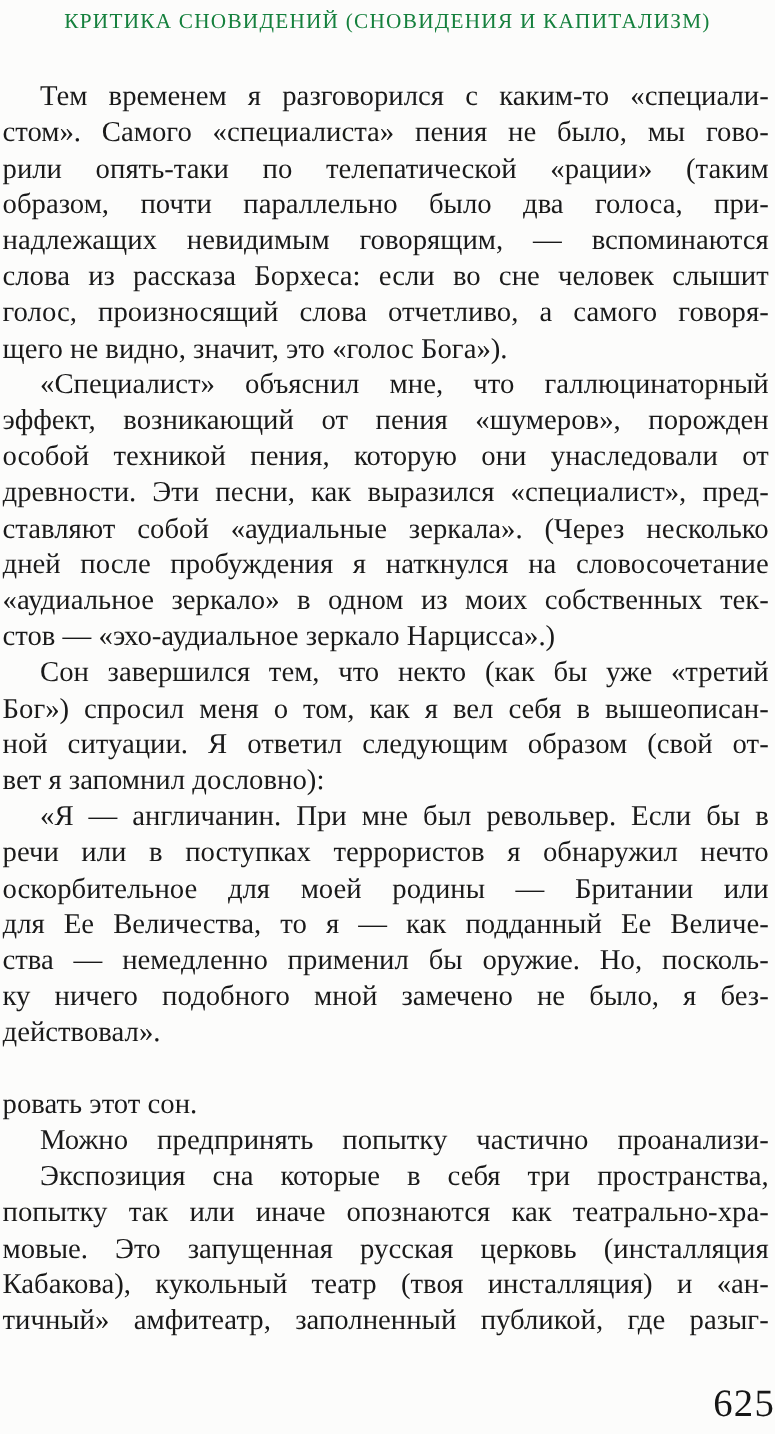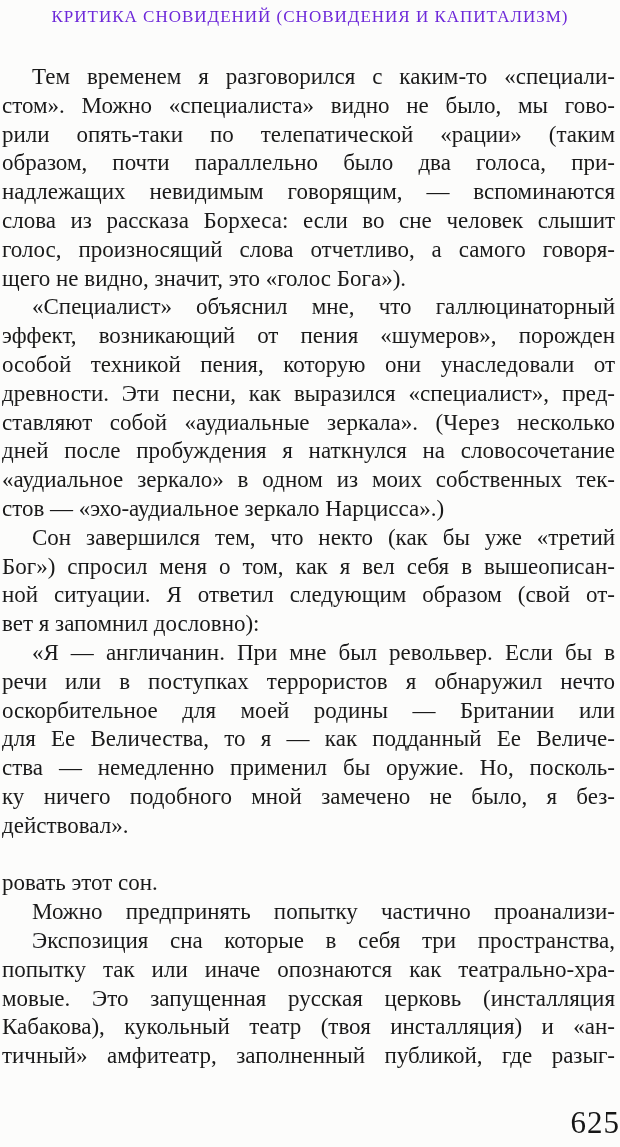--- a/index.html
+++ b/index.html
@@ -14,21 +14,21 @@
   .page {
     position: relative;
     width: 620px;
     height: 1147px;
   }
   .running-head {
     padding-top: 7px;
     text-align: center;
     font-size: 17px;
     letter-spacing: 1px;
-    color: #6d28d9;
+    color: #15803d;
     white-space: nowrap;
   }
   .body-text {
     margin: 36px 5px 0 2px;
     font-size: 23px;
     line-height: 28.8px;
   }
   .para { margin: 0; }
   .line {
     height: 28.8px;
@@ -55,21 +55,21 @@
 <body>
 
 <div class="page">
 
   <div class="running-head">КРИТИКА СНОВИДЕНИЙ (СНОВИДЕНИЯ И КАПИТАЛИЗМ)</div>
 
   <div class="body-text">
 
     <div class="para">
       <div class="line first">Тем временем я разговорился с каким-то «специали-</div>
-      <div class="line">стом». Можно «специалиста» видно не было, мы гово-</div>
+      <div class="line">стом». Самого «специалиста» пения не было, мы гово-</div>
       <div class="line">рили опять-таки по телепатической «рации» (таким</div>
       <div class="line">образом, почти параллельно было два голоса, при-</div>
       <div class="line">надлежащих невидимым говорящим, — вспоминаются</div>
       <div class="line">слова из рассказа Борхеса: если во сне человек слышит</div>
       <div class="line">голос, произносящий слова отчетливо, а самого говоря-</div>
       <div class="line last">щего не видно, значит, это «голос Бога»).</div>
     </div>
 
     <div class="para">
       <div class="line first">«Специалист» объяснил мне, что галлюцинаторный</div>

